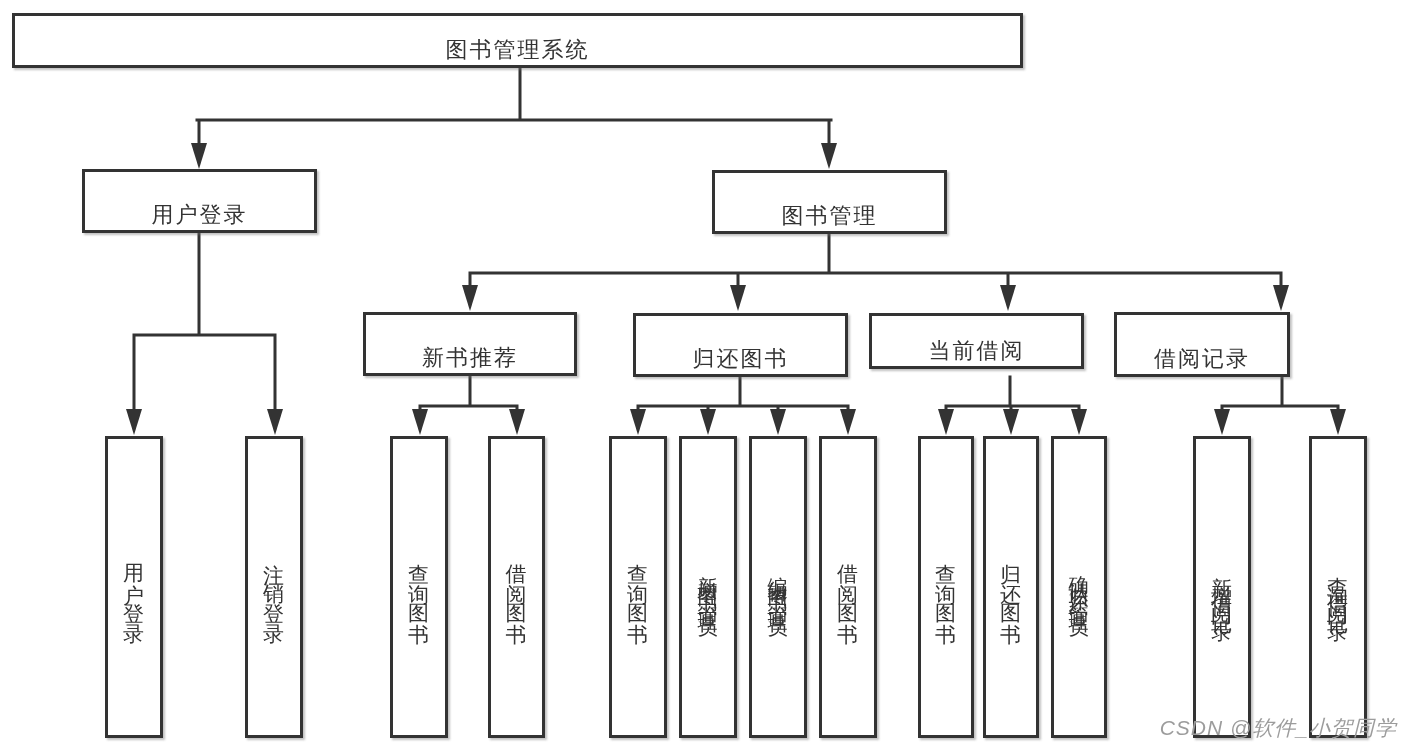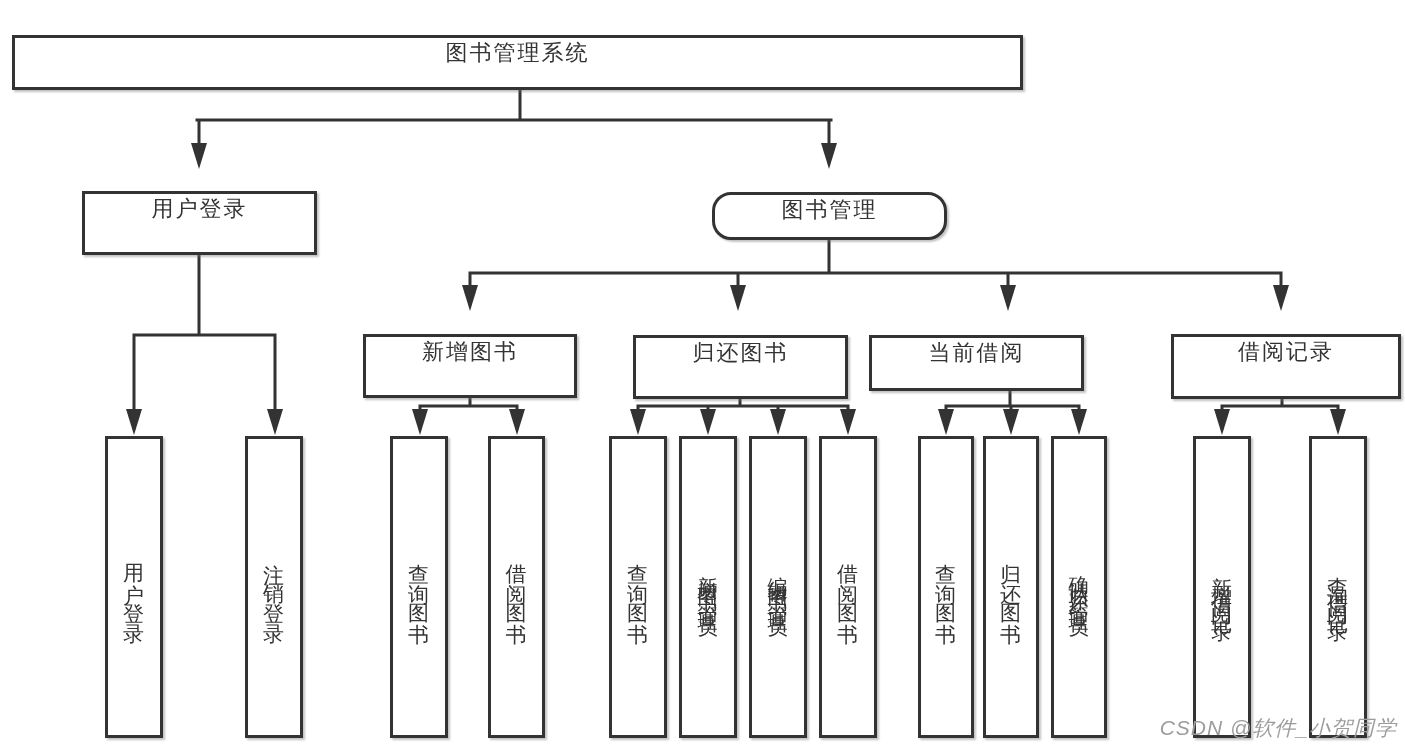--- a/index.html
+++ b/index.html
@@ -17,27 +17,26 @@
     left: 0; top: 0;
     width: 1405px; height: 747px;
     pointer-events: none;
   }
   .node {
     position: absolute;
     box-sizing: border-box;
     border: 3px solid #333333;
     background: #ffffff;
     display: flex;
-    align-items: flex-start;
+    align-items: flex-end;
     justify-content: center;
     font-size: 22px;
     letter-spacing: 2px;
     box-shadow: 2px 2px 2px rgba(120,120,120,0.45);
     white-space: nowrap;
-    margin-top: 22px;
   }
   .leaf {
     position: absolute;
     box-sizing: border-box;
     border: 3px solid #333333;
     background: #ffffff;
     top: 436px;
     height: 302px;
     display: flex;
     align-items: center;
@@ -102,34 +101,34 @@
     </g>
   </svg>
 
   <div class="node" style="left:12px; top:13px; width:1011px; height:55px;">
     <span>图书管理系统</span>
   </div>
 
   <div class="node" style="left:82px; top:169px; width:235px; height:64px;">
     <span>用户登录</span>
   </div>
-  <div class="node" style="left:712px; top:170px; width:235px; height:48px;border-radius:19px;">
+  <div class="node" style="left:712px; top:170px; width:235px; height:64px;">
     <span>图书管理</span>
   </div>
 
   <div class="node" style="left:363px; top:312px; width:214px; height:64px;">
-    <span>新增图书</span>
+    <span>新书推荐</span>
   </div>
   <div class="node" style="left:633px; top:313px; width:215px; height:64px;">
     <span>归还图书</span>
   </div>
   <div class="node" style="left:869px; top:313px; width:215px; height:56px;">
     <span>当前借阅</span>
   </div>
-  <div class="node" style="left:1171px; top:312px; width:230px; height:65px;">
+  <div class="node" style="left:1114px; top:312px; width:176px; height:65px;">
     <span>借阅记录</span>
   </div>
 
   <div class="leaf" style="left:105px; width:58px;">
     <span class="vtext">用户登录</span>
   </div>
   <div class="leaf" style="left:245px; width:58px;">
     <span class="vtext">注销登录</span>
   </div>
 

